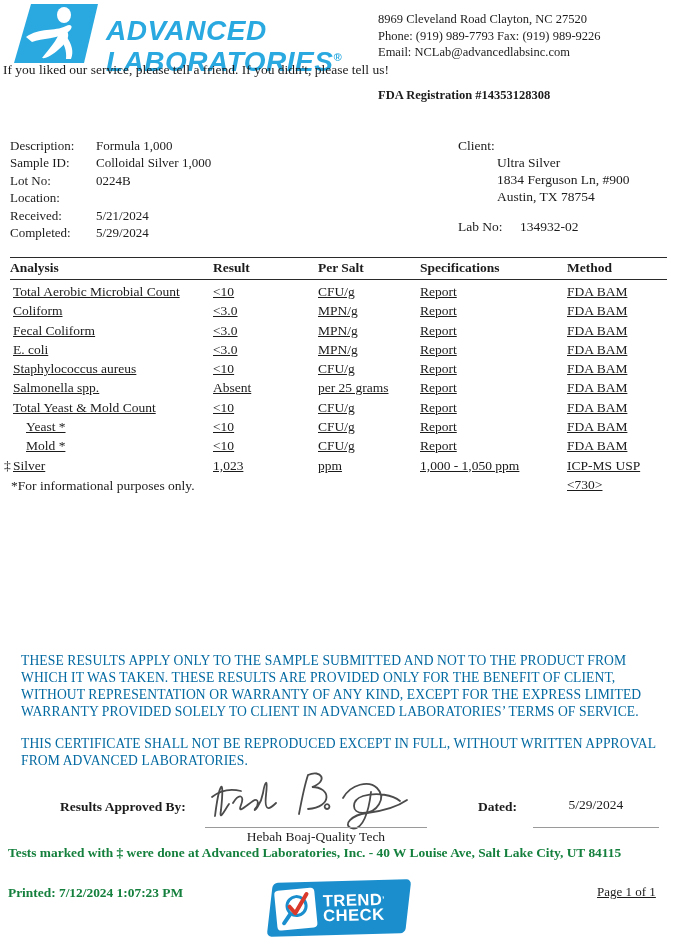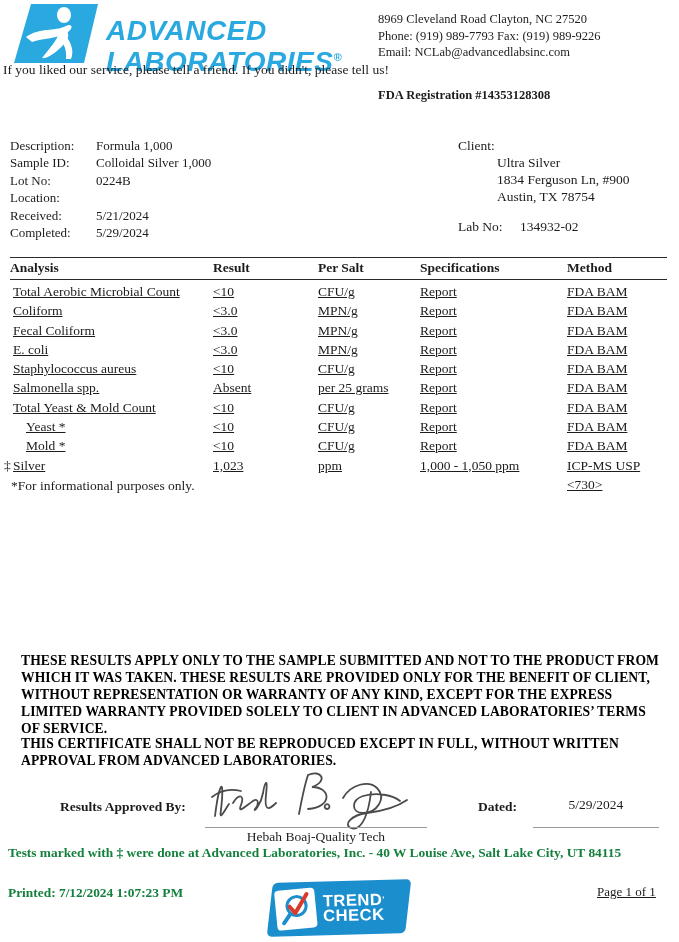--- a/index.html
+++ b/index.html
@@ -51,21 +51,21 @@
   }
   .t-row{display:grid; grid-template-columns:203px 105px 102px 147px 1fr; line-height:19.3px;text-decoration:underline;}
   .t-body{padding-top:2px;}
   .t-row.indent .cell-analysis{padding-left:13px;}
   .prefix{display:inline-block; width:9px; margin-left:-6px;}
   .footnote{position:absolute; top:478px; left:11px; font-size:13.5px;}
 
   
   .disclaimer{
     position:absolute; left:21px; width:645px;
-    font-size:13.6px; font-weight:bold; line-height:16.9px; color:#000000;
+    font-size:13.6px; font-weight:normal; line-height:16.9px; color:#0369a1;
     letter-spacing:.1px;
   }
   .disc-1{top:653px;}
   .disc-2{top:736px;}
 
   
   .approved-label{position:absolute; top:799px; left:60px; font-size:13.5px; font-weight:bold;}
   .sig-area{position:absolute; top:772px; left:205px; width:222px;}
   .sig-svg{position:absolute; top:-4px; left:2px;}
   .sig-line{position:absolute; top:55px; left:0; width:222px; border-top:1px solid #9a9a9a;}

